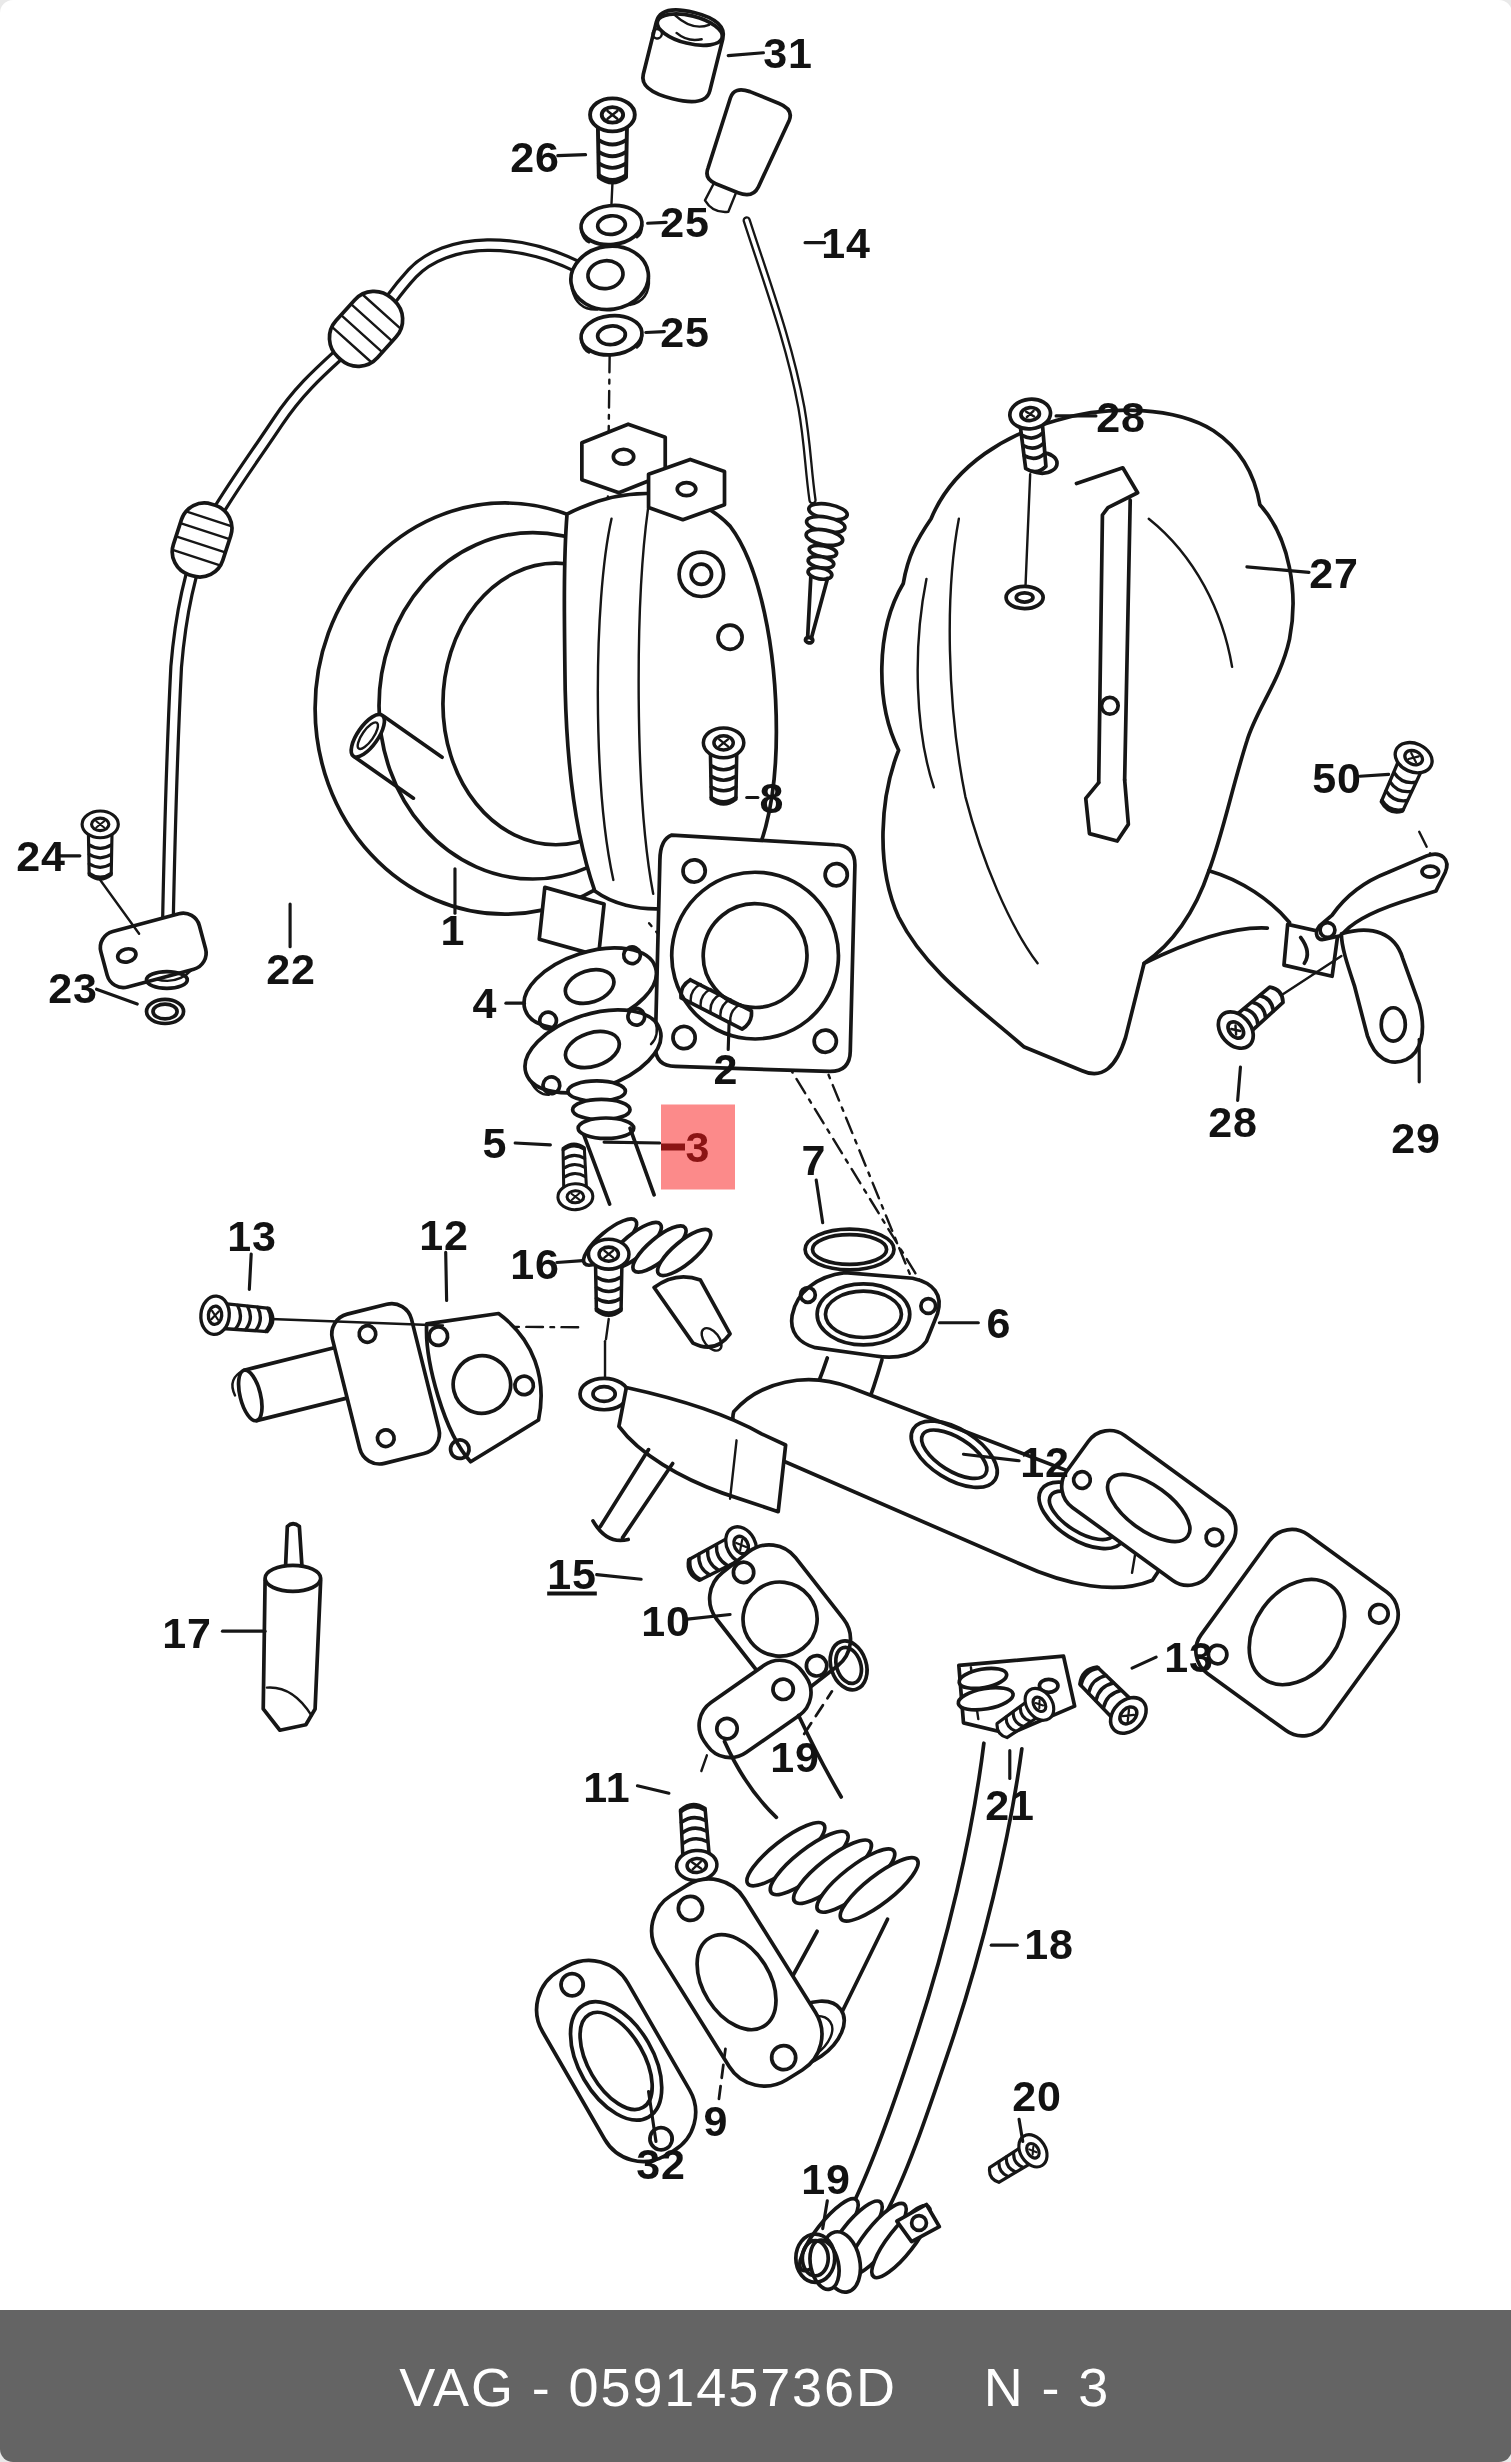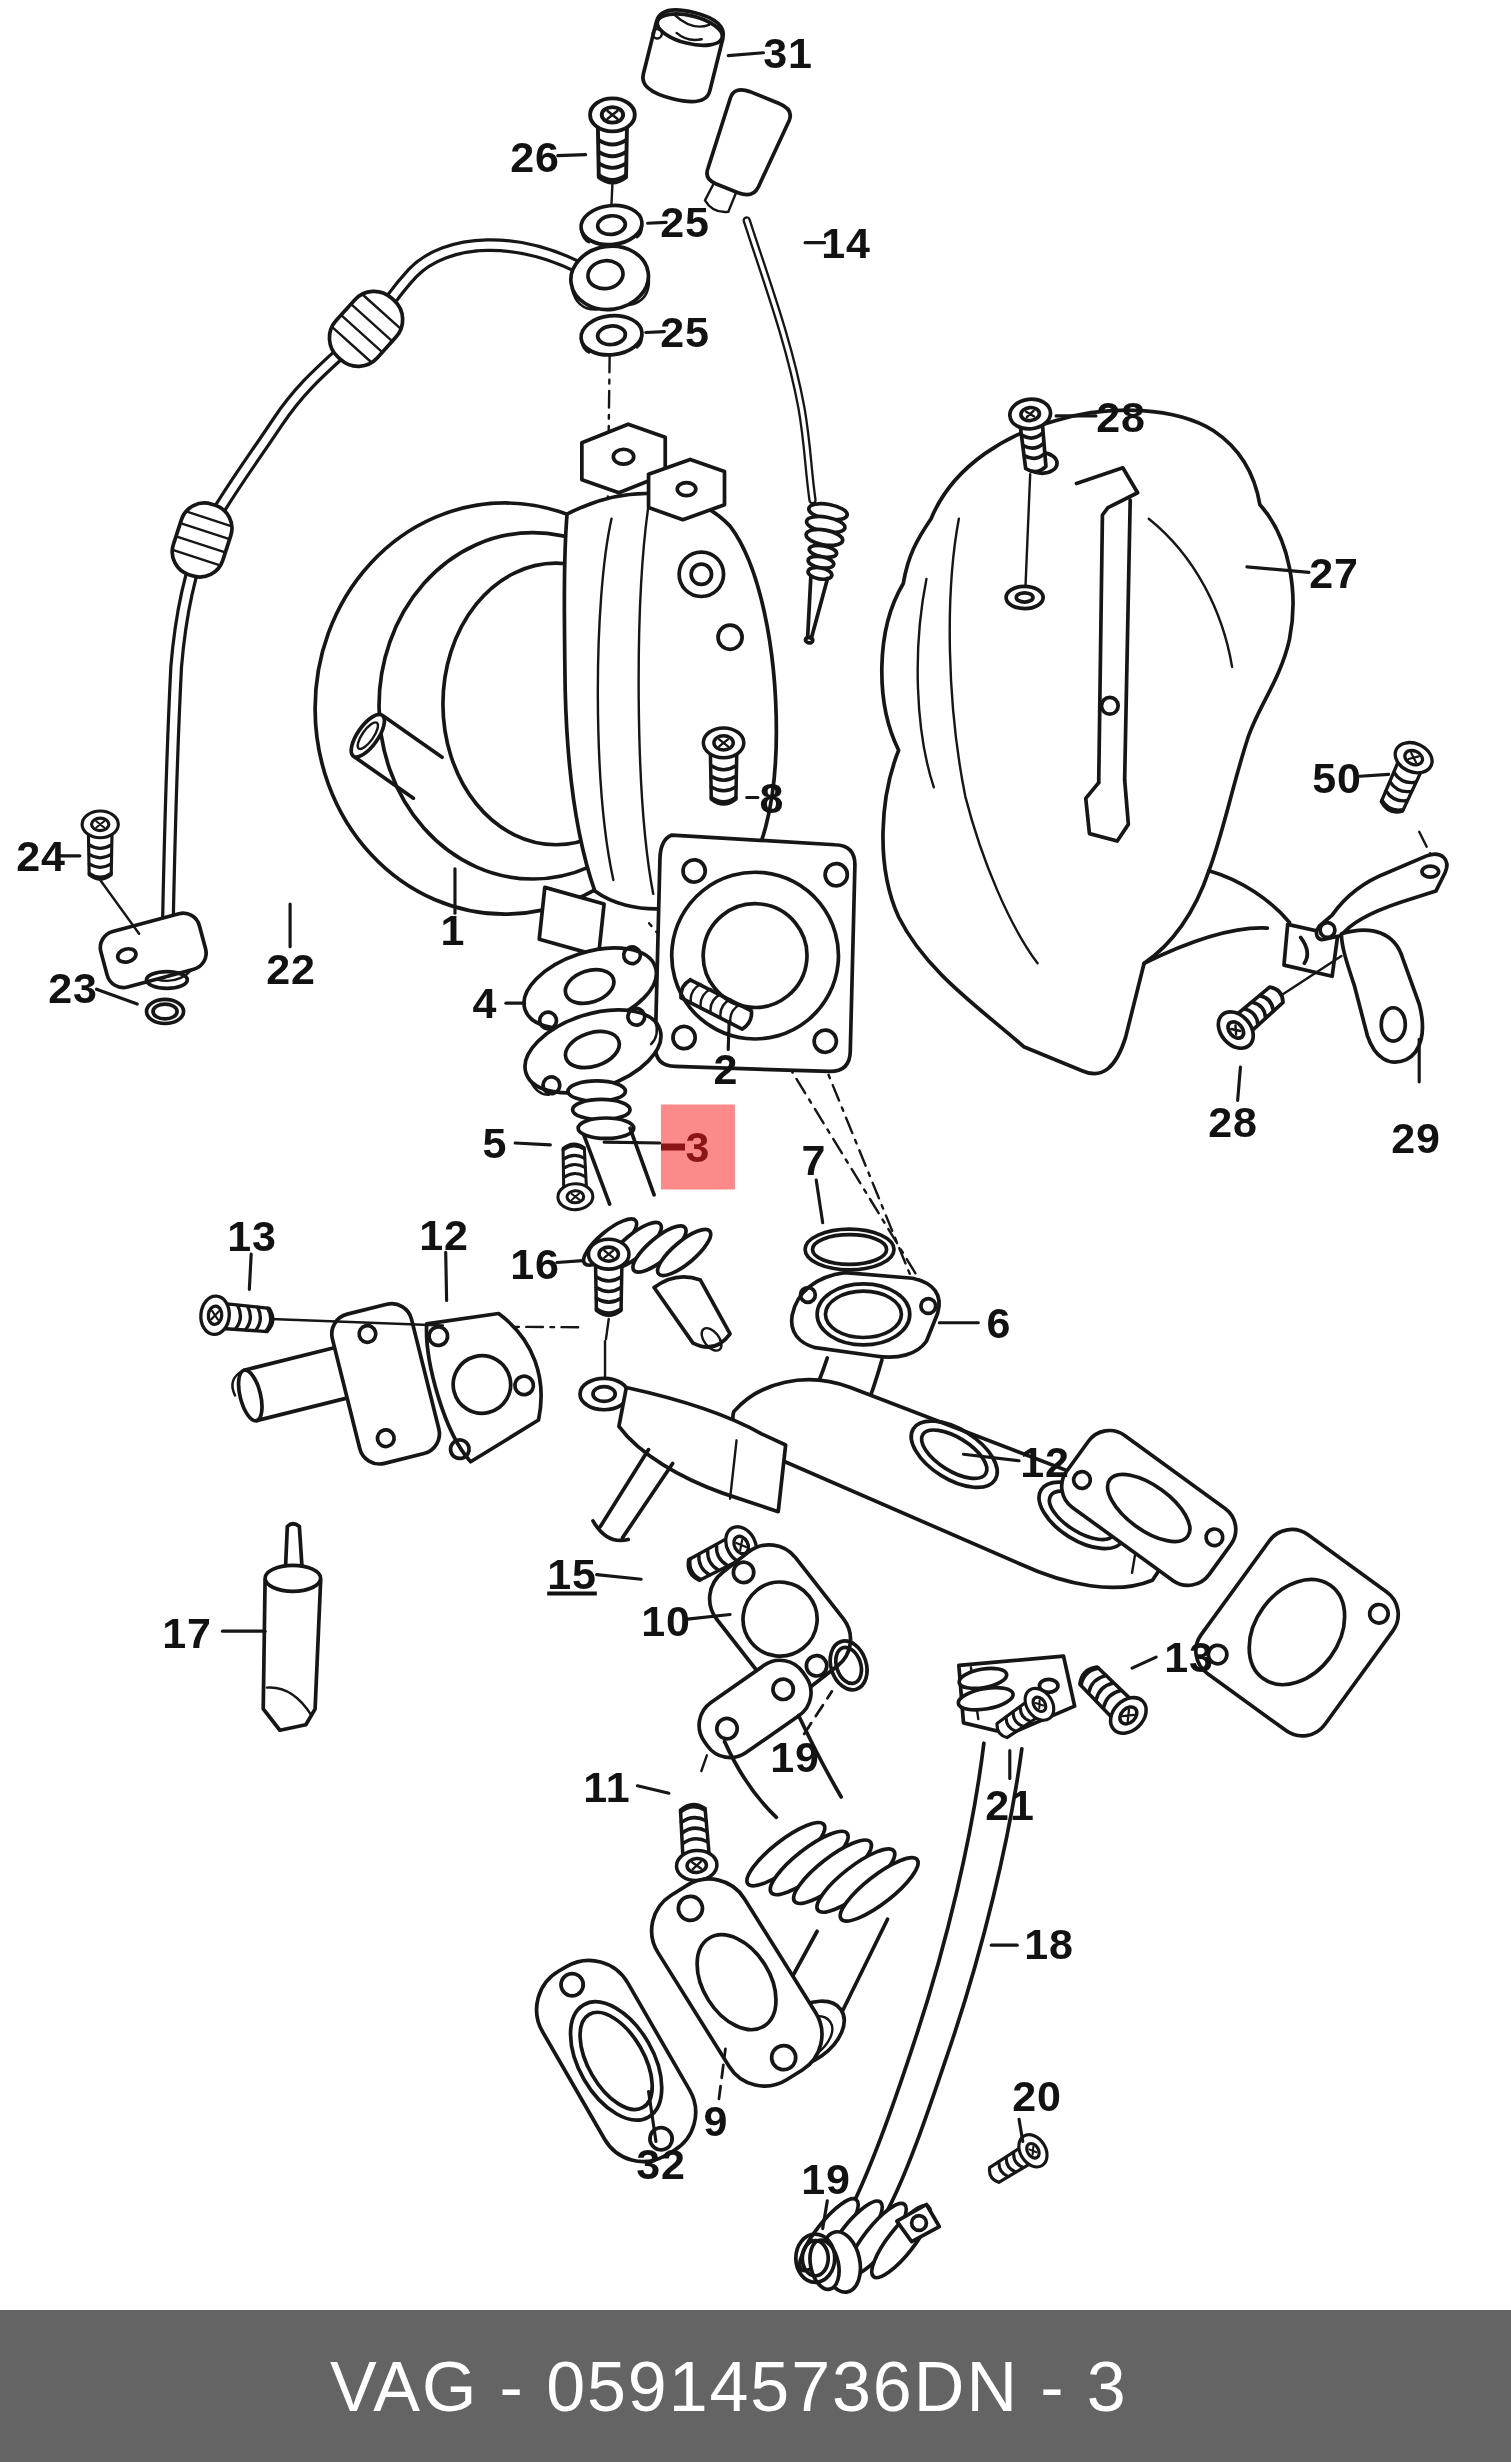--- a/index.html
+++ b/index.html
@@ -1,34 +1,34 @@
 <!DOCTYPE html>
 <html style="font-size:15px"><head>
 <meta charset="utf-8">
 <style>
   html,body{margin:0;padding:0;background:#e9e9e9;}
   .stage{position:relative;width:1512px;height:2462px;background:#ffffff;overflow:hidden;
-         font-family:"Liberation Sans", sans-serif;}
+         font-family:"Liberation Sans", sans-serif;border-radius:13px;}
   .stage svg{position:absolute;left:0;top:0;}
   svg path,svg ellipse,svg circle,svg line,svg rect{
     fill:none;stroke:#161616;stroke-width:4;stroke-linecap:round;stroke-linejoin:round;}
   .fw{fill:#ffffff;}
   .t{stroke-width:2.6;}
   .ld{stroke-width:3.4;}
   .dd{stroke-width:2.6;stroke-dasharray:18 8 4 8;}
   .ds{stroke-width:3;stroke-dasharray:14 9;}
   #callout-layer{position:absolute;left:0;top:0;width:100%;height:100%;}
   .callout{position:absolute;transform:translate(-50%,-50%);color:#121212;
     font-size:43px;font-weight:700;letter-spacing:0.9px;white-space:nowrap;line-height:1;}
   .callout.hl{width:74px;height:85px;background:#fc8a8a;color:#8b1414;
     display:flex;align-items:center;justify-content:center;}
   .callout.hl::before{content:"";position:absolute;left:0;top:39px;width:24px;height:6.5px;background:#8b1414;}
   .footer{position:absolute;left:0;top:2310px;width:1512px;height:153px;background:#646464;}
   .footer span{position:absolute;top:50%;transform:translate(-50%,-50%);color:#ffffff;
-    font-size:70px;font-weight:400;letter-spacing:1.9px;}
+    font-size:54px;font-weight:400;letter-spacing:1.9px;}
   .footer .code{left:648px;}
   .footer .pageno{left:1047px;text-align:right;}
 </style>
 </head>
 <body>
 
 <div class="stage">
 
 <svg width="1512" height="2462" viewBox="0 0 1632 2658">
   <defs>

